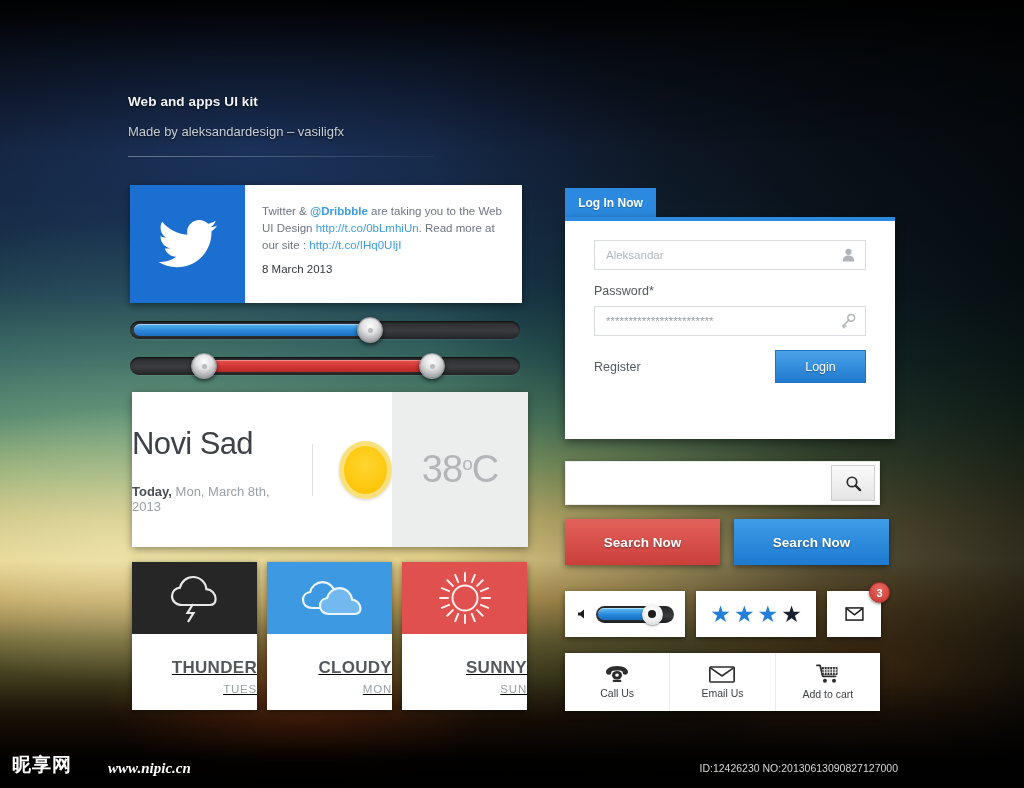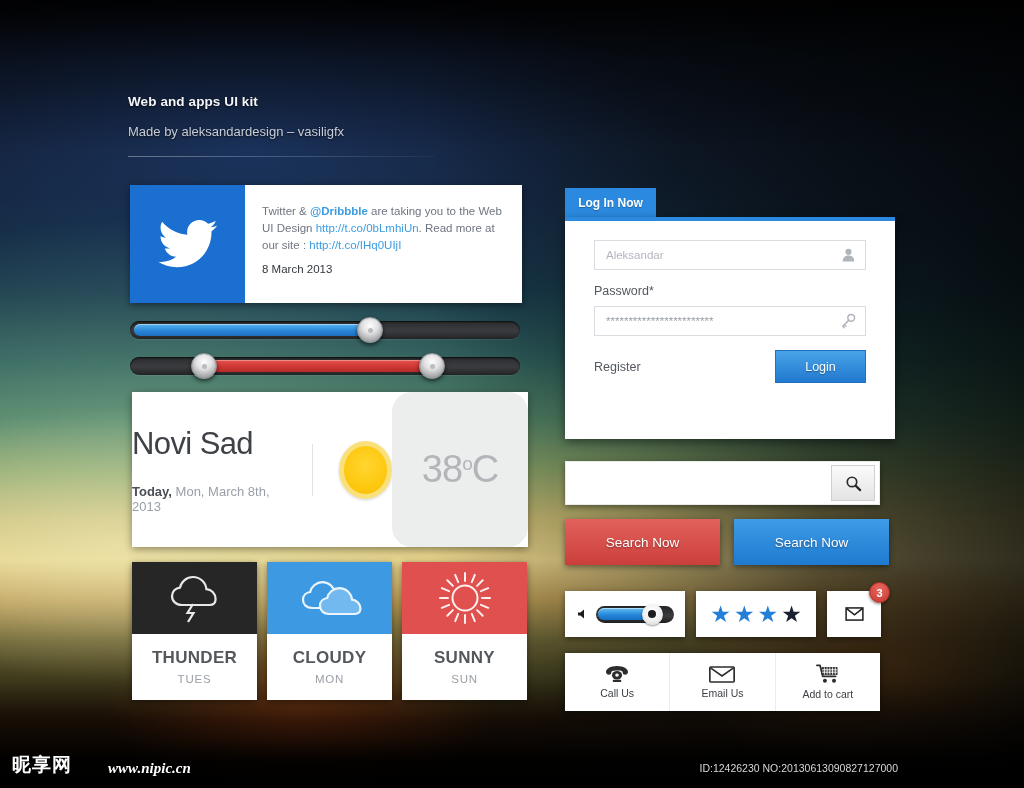--- a/index.html
+++ b/index.html
@@ -134,35 +134,35 @@
   .wm-date { font-size: 13px; color: #9aa0a8; margin-top: 22px; }
   .wm-date b { color: #4a4e55; font-weight: bold; }
   .wm-divider { width: 1px; height: 52px; background: #dfe2e6; margin: 0 26px; align-self: center; }
   .wm-sun {
     width: 58px; height: 58px; border-radius: 50%; align-self: center;
     background: radial-gradient(circle at 50% 40%, #ffd530 0%, #fdc80f 62%, #f5bd05 100%);
     border: 5px solid #fae07a; box-shadow: 0 1px 3px rgba(0,0,0,.18);
   }
   .wm-right {
     width: 136px; background: #eceded; display: flex;
-    align-items: center; justify-content: center; border-radius: 20px;
+    align-items: center; justify-content: center;
   }
   .wm-temp { font-size: 38px; color: #b3b6b9; letter-spacing: -1px; }
   .wm-temp sup { font-size: 19px; vertical-align: 12px; }
 
   
   #weather-tiles { position: absolute; left: 132px; top: 562px; display: flex; gap: 10px; }
   .wt {
     width: 125px; background: #fff; box-shadow: 0 2px 7px rgba(0,0,0,.45);
   }
   .wt-icon { height: 72px; display: flex; align-items: center; justify-content: center; }
   .wt-icon.thunder { background: #262626; }
   .wt-icon.cloudy { background: #3d9ae2; }
   .wt-icon.sunny { background: #e0504e; }
-  .wt-label { padding: 14px 0 15px; text-align: center; background: #fff; }
+  .wt-label { padding: 24px 0 15px; text-align: right; background: #fff; text-decoration: underline; }
   .wt-name { font-size: 17px; font-weight: bold; color: #54585d; letter-spacing: .3px; }
   .wt-day { font-size: 11.5px; color: #9aa0a6; margin-top: 5px; letter-spacing: .8px; }
 
   
   #login-tab {
     position: absolute; left: 565px; top: 188px; width: 91px; height: 29px;
     background: #2b8ae0; color: #fff; font-size: 12px; font-weight: bold;
     display: flex; align-items: center; justify-content: center;
     text-shadow: 0 1px 1px rgba(0,0,0,.3);
   }
@@ -211,20 +211,21 @@
     width: 44px; height: 36px; margin-right: 4px; cursor: pointer;
     background: linear-gradient(to bottom, #fbfbfb, #e4e4e4);
     border: 1px solid #cfcfcf; display: flex; align-items: center; justify-content: center;
   }
   #search-actions { position: absolute; left: 565px; top: 519px; display: flex; gap: 14px; }
   .sn-btn {
     width: 155px; height: 46px; border: 0; cursor: pointer; color: #fff;
     font-size: 13.5px; text-shadow: 0 1px 2px rgba(0,0,0,.4);
     font-family: "Liberation Sans", sans-serif;
     box-shadow: 0 2px 6px rgba(0,0,0,.45);
+    font-weight: bold;
   }
   .sn-btn.red { background: linear-gradient(to bottom, #e2615c, #cb3f3b); }
   .sn-btn.blue { background: linear-gradient(to bottom, #3f9ce8, #1d7ad0); }
 
   
   #widget-row { position: absolute; left: 565px; top: 591px; display: flex; gap: 11px; align-items: flex-start; }
   .wg {
     background: #fff; box-shadow: 0 2px 6px rgba(0,0,0,.45);
     display: flex; align-items: center; justify-content: center;
   }

